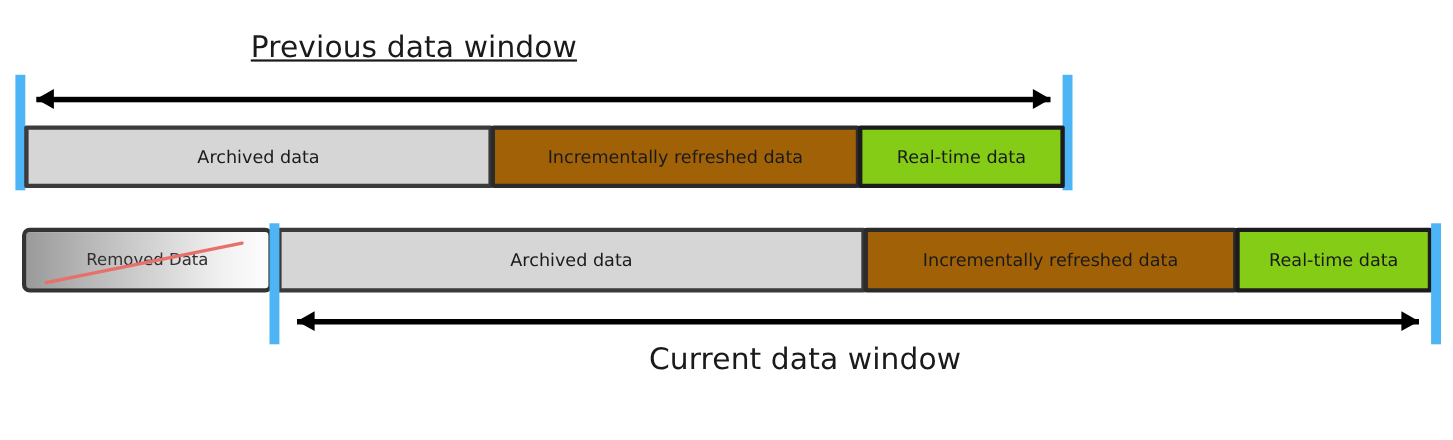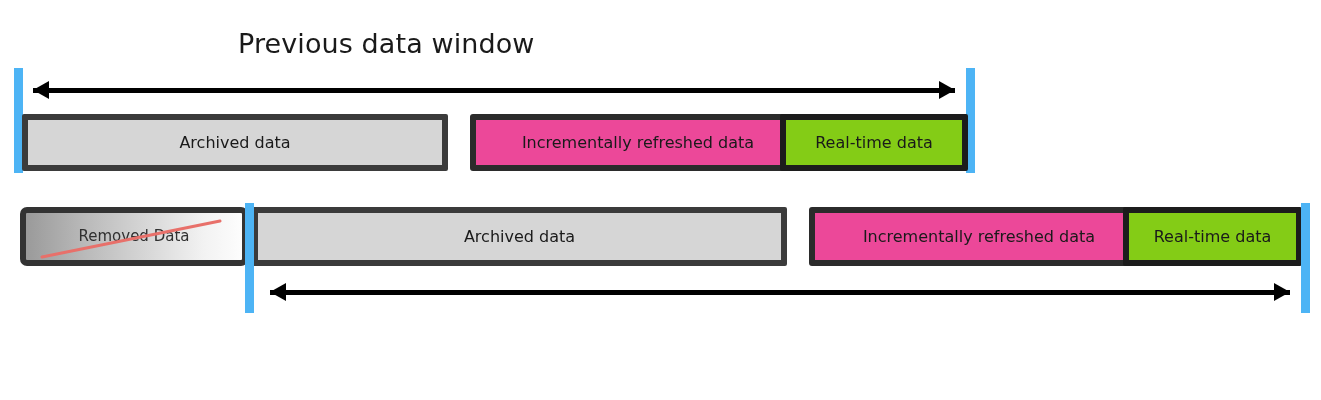--- a/index.html
+++ b/index.html
@@ -70,40 +70,39 @@
     border-left: 16px solid #000000;
   }
 
   
   .bar-row {
     position: absolute;
   }
   .seg {
     position: absolute;
     box-sizing: border-box;
-    border: 6px solid #3b82f6;
+    border: 4px solid #3b82f6;
     display: flex;
     align-items: center;
     justify-content: center;
     text-align: center;
     font-size: 16px;
     color: #1a1a1a;
     line-height: 1.32;
     border-radius: 3px;
     padding: 16px 4px;
   }
   .seg.archived {
     background: #d6d6d6;
     border-color: #3b3b3b;
     border-radius: 2px;
   }
   .seg.incremental {
-    background: #ec4899;
+    background: #a16207;
     border-color: #2b2b2b;
-    margin-left: 24px;
   }
   .seg.realtime {
     background: #84cc16;
     border-color: #1c1c1c;
     border-radius: 2px;
   }
   .seg.removed {
     background: linear-gradient(90deg, #9a9a9a 0%, #b8b8b8 26%, #d9d9d9 58%, #f2f2f2 82%, #fdfdfd 100%);
     border-color: #333333;
     border-radius: 7px;
@@ -119,21 +118,21 @@
   .strike-line {
     position: absolute;
     pointer-events: none;
   }
 </style>
 </head>
 <body>
 
 <div class="stage">
 
-  <div class="window-title" style="left:238px; top:30px;">Previous data window</div>
+  <div class="window-title" style="left:228px; top:30px;text-decoration:underline;">Previous data window</div>
 
   <div class="blue-marker" style="left:14px; top:68px; height:105px;"></div>
   <div class="blue-marker" style="left:966px; top:68px; height:105px;"></div>
 
   <div class="arrow-wrap" style="left:33px; top:78px; width:922px;">
     <div class="arrow-shaft"></div>
     <div class="arrow-head left"></div>
     <div class="arrow-head right"></div>
   </div>
 
@@ -171,14 +170,15 @@
 
   <div class="blue-marker" style="left:245px; top:203px; height:110px;"></div>
   <div class="blue-marker" style="left:1301px; top:203px; height:110px;"></div>
 
   <div class="arrow-wrap" style="left:270px; top:280px; width:1020px;">
     <div class="arrow-shaft"></div>
     <div class="arrow-head left"></div>
     <div class="arrow-head right"></div>
   </div>
 
+  <div class="window-title" style="left:590px; top:313px;">Current data window</div>
 
 </div>
 
 </body></html>

